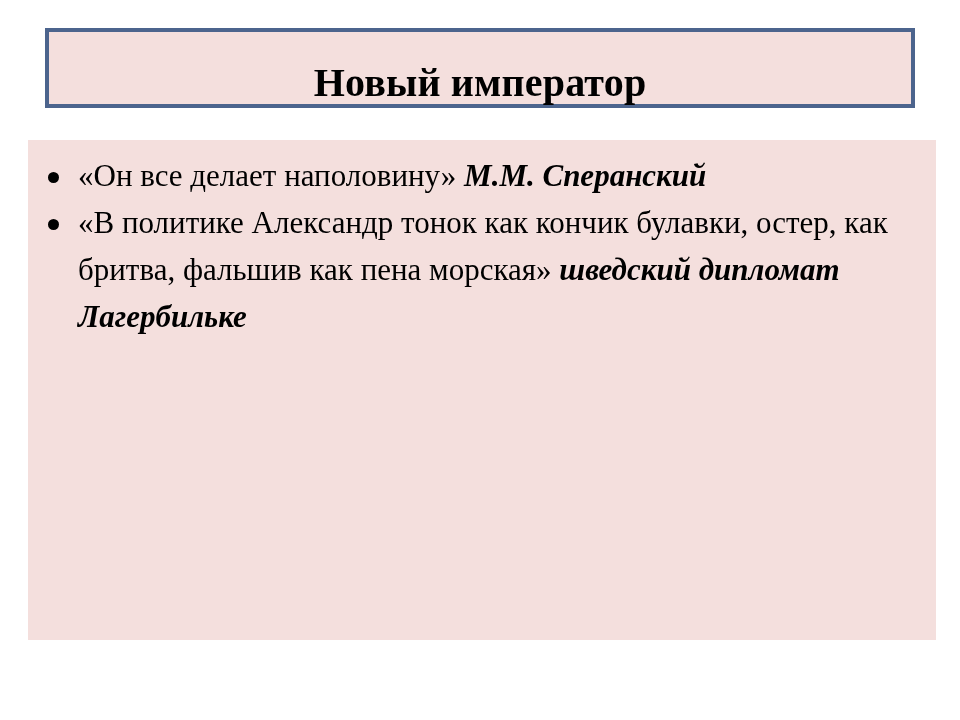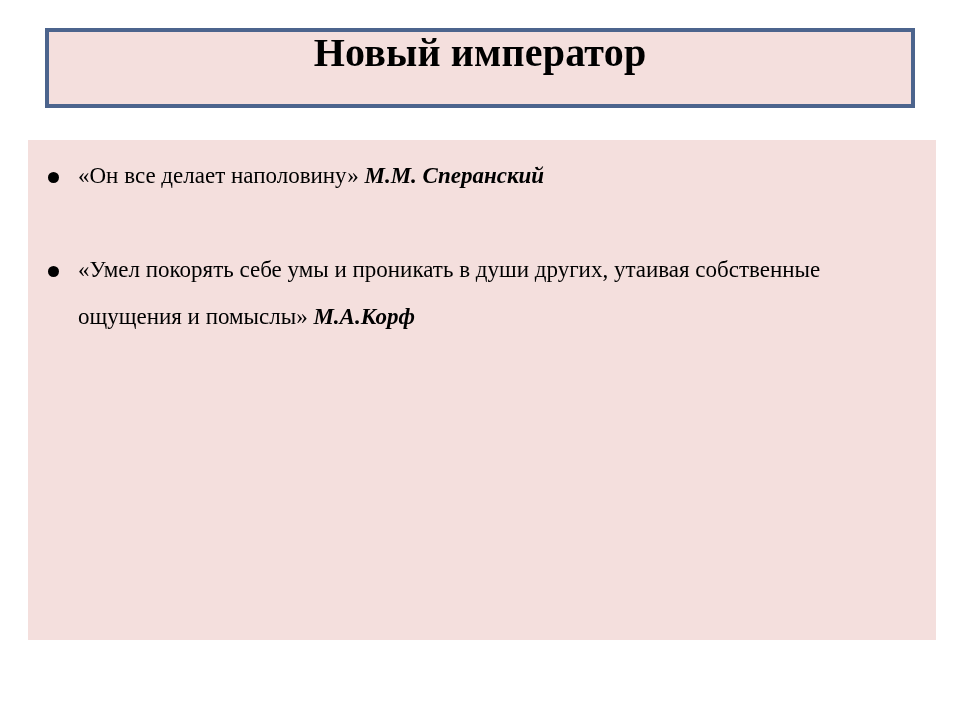--- a/index.html
+++ b/index.html
@@ -30,21 +30,21 @@
   .title-box {
     position: absolute;
     left: 45px;
     top: 28px;
     width: 870px;
     height: 80px;
     box-sizing: border-box;
     background: #f4dfdd;
     border: 4px solid #4c648d;
     display: flex;
-    align-items: flex-start;
+    align-items: flex-end;
     justify-content: center;
   }
   .title-text {
     font-family: "Liberation Serif", "DejaVu Serif", serif;
     font-weight: bold;
     font-size: 40px;
     line-height: 1.05;
     color: #000000;
     letter-spacing: 0.2px;
     white-space: nowrap;
@@ -65,21 +65,21 @@
   .bullet-list {
     list-style: none;
     margin: 0;
     padding: 0;
   }
 
   .bullet-item {
     position: relative;
     padding-left: 40px;
     margin: 0 0 0 0;
-    font-size: 23px;
+    font-size: 31px;
     line-height: 47px;
     color: #000000;
     font-family: "Liberation Serif", "DejaVu Serif", serif;
   }
 
   .bullet-item .bullet-marker {
     position: absolute;
     left: 10px;
     top: 0;
     width: 14px;
@@ -126,21 +126,21 @@
   </div>
 
   <div class="content-box">
     <ul class="bullet-list">
 
       <li class="bullet-item">
         <span class="bullet-marker"></span><span class="quote-text">«Он все делает наполовину» </span><span class="attribution">М.М. Сперанский</span>
       </li>
 
 
-      <li class="bullet-item gap-before">
-        <span class="bullet-marker"></span><span class="quote-text">«Умел покорять себе умы и проникать в души других, утаивая собственные ощущения и помыслы» </span><span class="attribution">М.А.Корф</span>
+
+      <li class="bullet-item">
+        <span class="bullet-marker"></span><span class="quote-text">«В политике Александр тонок как кончик булавки, остер, как бритва, фальшив как пена морская» </span><span class="attribution">шведский дипломат Лагербильке</span>
       </li>
-
 
     </ul>
   </div>
 
 </div>
 
 </body></html>

